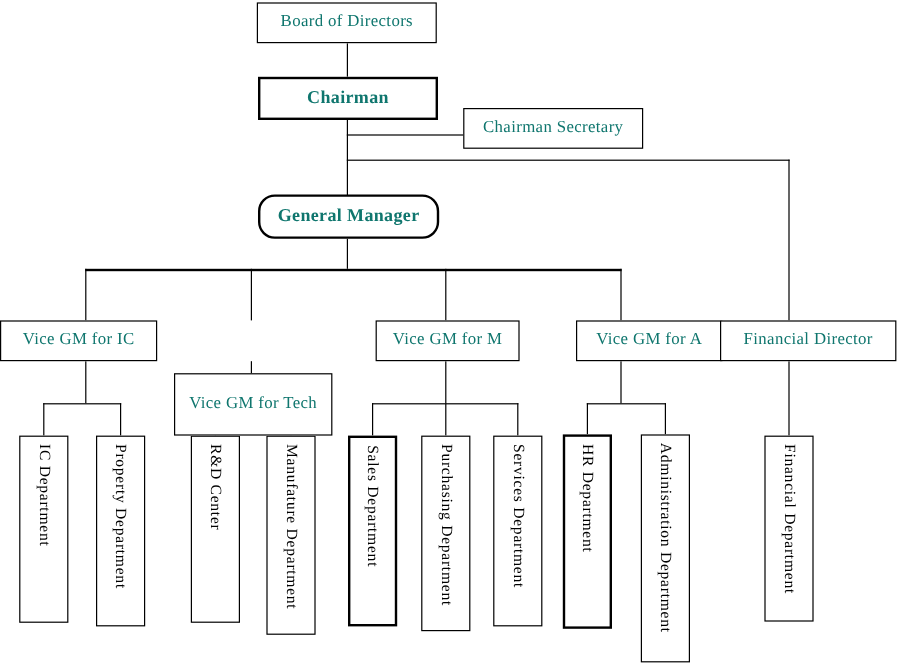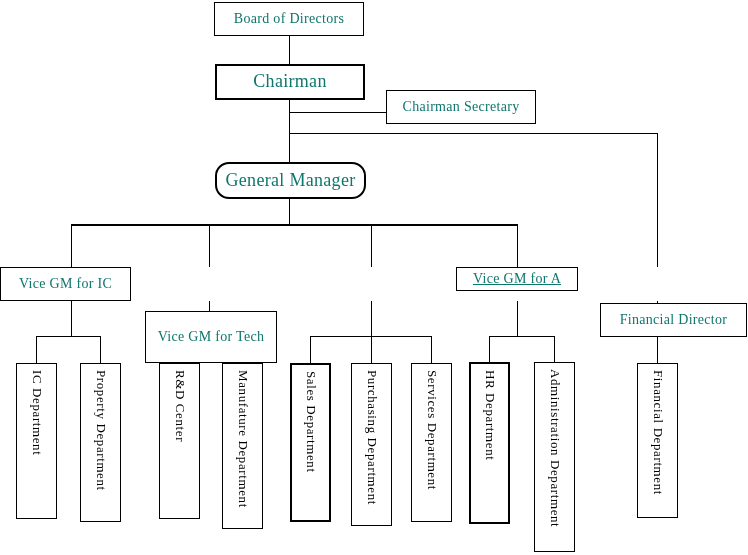--- a/index.html
+++ b/index.html
@@ -29,22 +29,22 @@
     align-items: center;
     justify-content: center;
     text-align: center;
     font-family: "Liberation Serif", "DejaVu Serif", serif;
     font-size: 14px;
     line-height: 1.1;
     color: #0f766e;
     letter-spacing: 0.3px;
   }
   .node.bold {
-    font-weight: normal;
-    font-size: 18px;
+    font-weight: bold;
+    font-size: 15px;
     border-width: 2px;
   }
   
   .leaf {
     position: absolute;
     box-sizing: border-box;
     border: 1px solid #000000;
     background: #ffffff;
     overflow: hidden;
   }
@@ -134,26 +134,29 @@
   </div>
 
   <div class="node" style="left:0px; top:267px; width:131px; height:34px;">
     <span>Vice GM for IC</span>
   </div>
 
   <div class="node" style="left:145px; top:267px; width:132px; height:52px;margin-top:44px;">
     <span>Vice GM for Tech</span>
   </div>
 
+  <div class="node" style="left:313px; top:267px; width:120px; height:34px;">
+    <span>Vice GM for M</span>
+  </div>
 
-  <div class="node" style="left:456px; top:267px; width:122px; height:24px;text-decoration:underline;">
+  <div class="node" style="left:480px; top:267px; width:122px; height:34px;">
     <span>Vice GM for A</span>
   </div>
 
-  <div class="node" style="left:600px; top:267px; width:147px; height:34px;margin-top:36px;">
+  <div class="node" style="left:600px; top:267px; width:147px; height:34px;">
     <span>Financial Director</span>
   </div>
 
   <div class="leaf" style="left:16px; top:363px; width:41px; height:156px;">
     <span class="leaf-label">IC Department</span>
   </div>
 
   <div class="leaf" style="left:80px; top:363px; width:41px; height:159px;">
     <span class="leaf-label">Property Department</span>
   </div>

